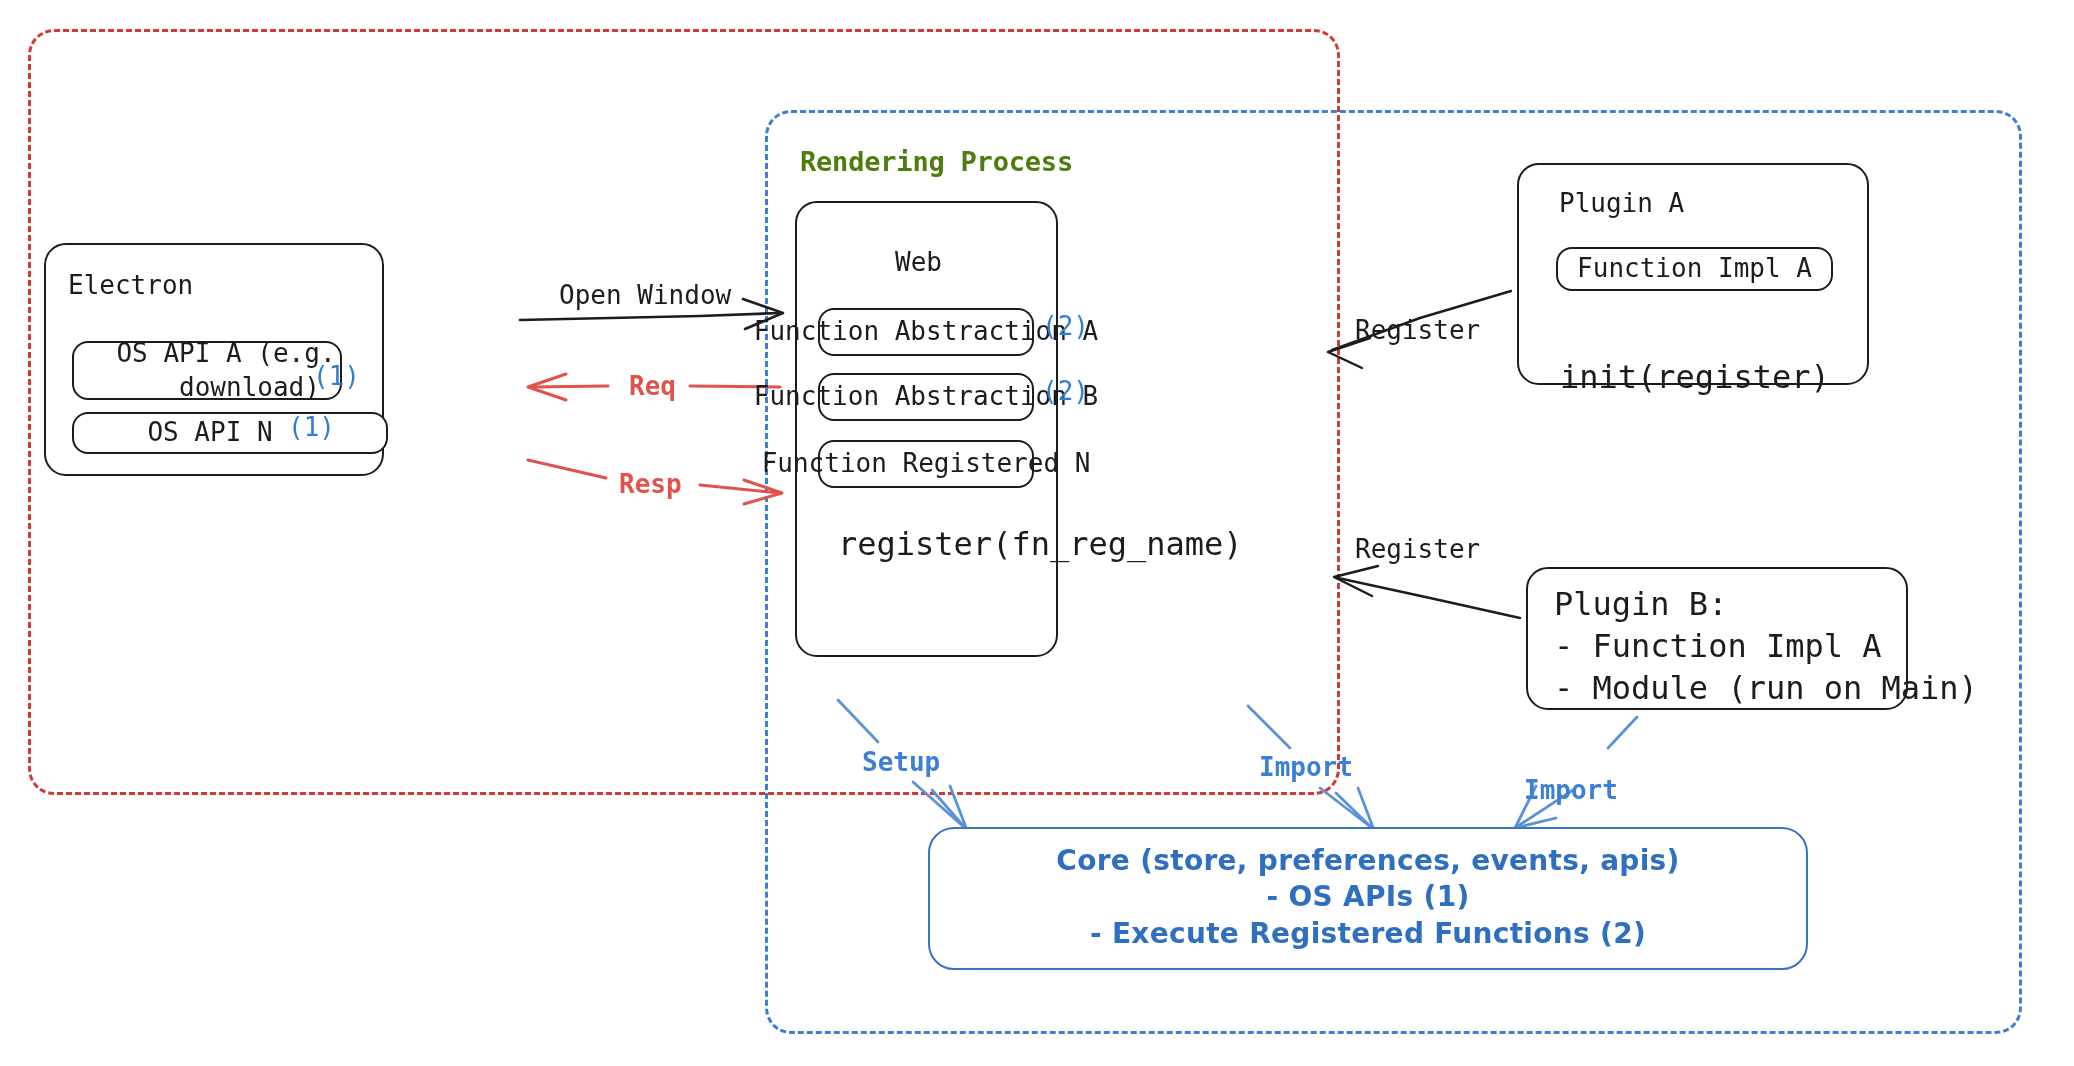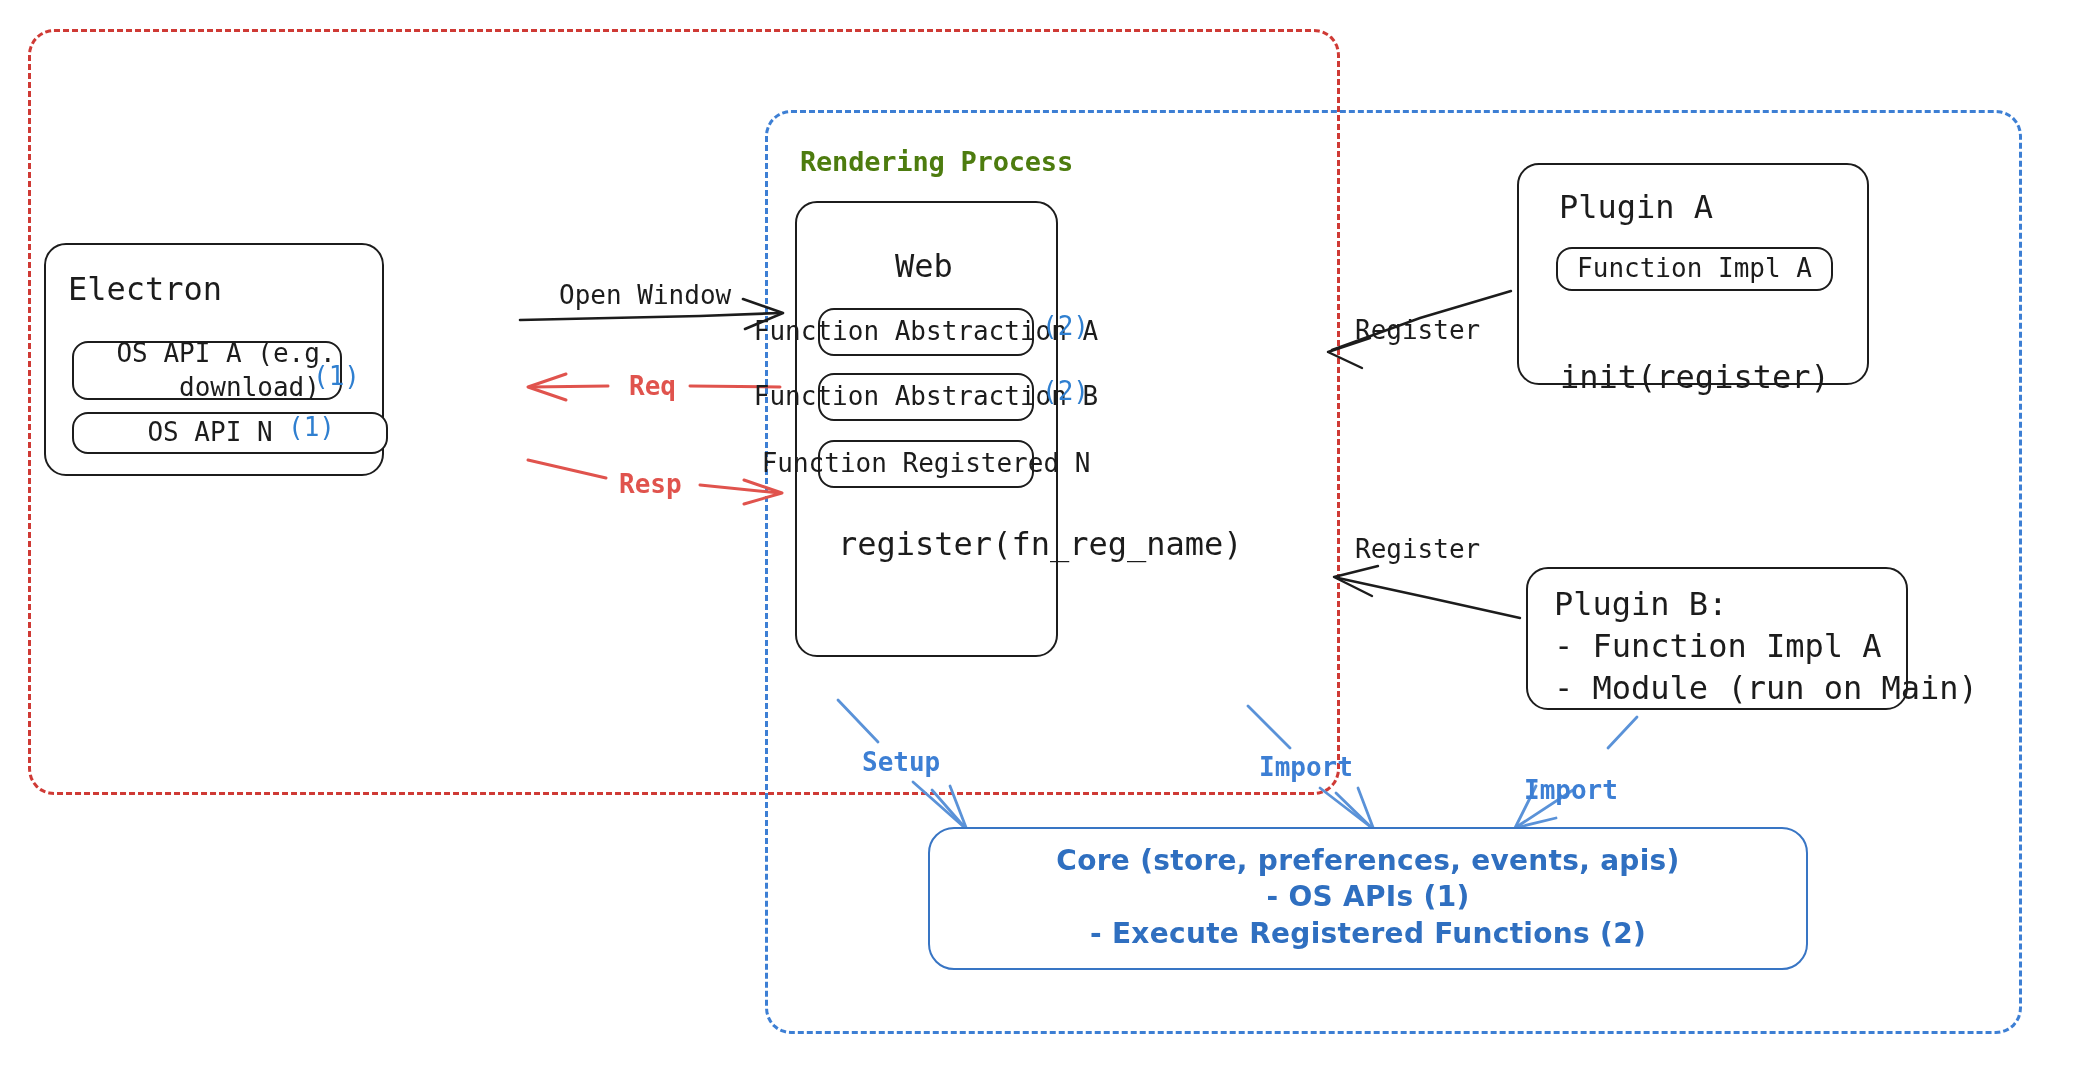--- a/index.html
+++ b/index.html
@@ -69,21 +69,21 @@
     border-radius: 16px;
     background: #ffffff;
     display: flex;
     align-items: center;
     justify-content: center;
     text-align: center;
     margin-top: 8px;
   }
   .box-title {
     position: absolute;
-    font-size: 32px;
+    font-size: 26px;
     color: #1c1c1c;
     white-space: pre;
   }
   .box-text {
     position: absolute;
     font-size: 32px;
     color: #1c1c1c;
     white-space: pre;
     line-height: 1.32;
   }

